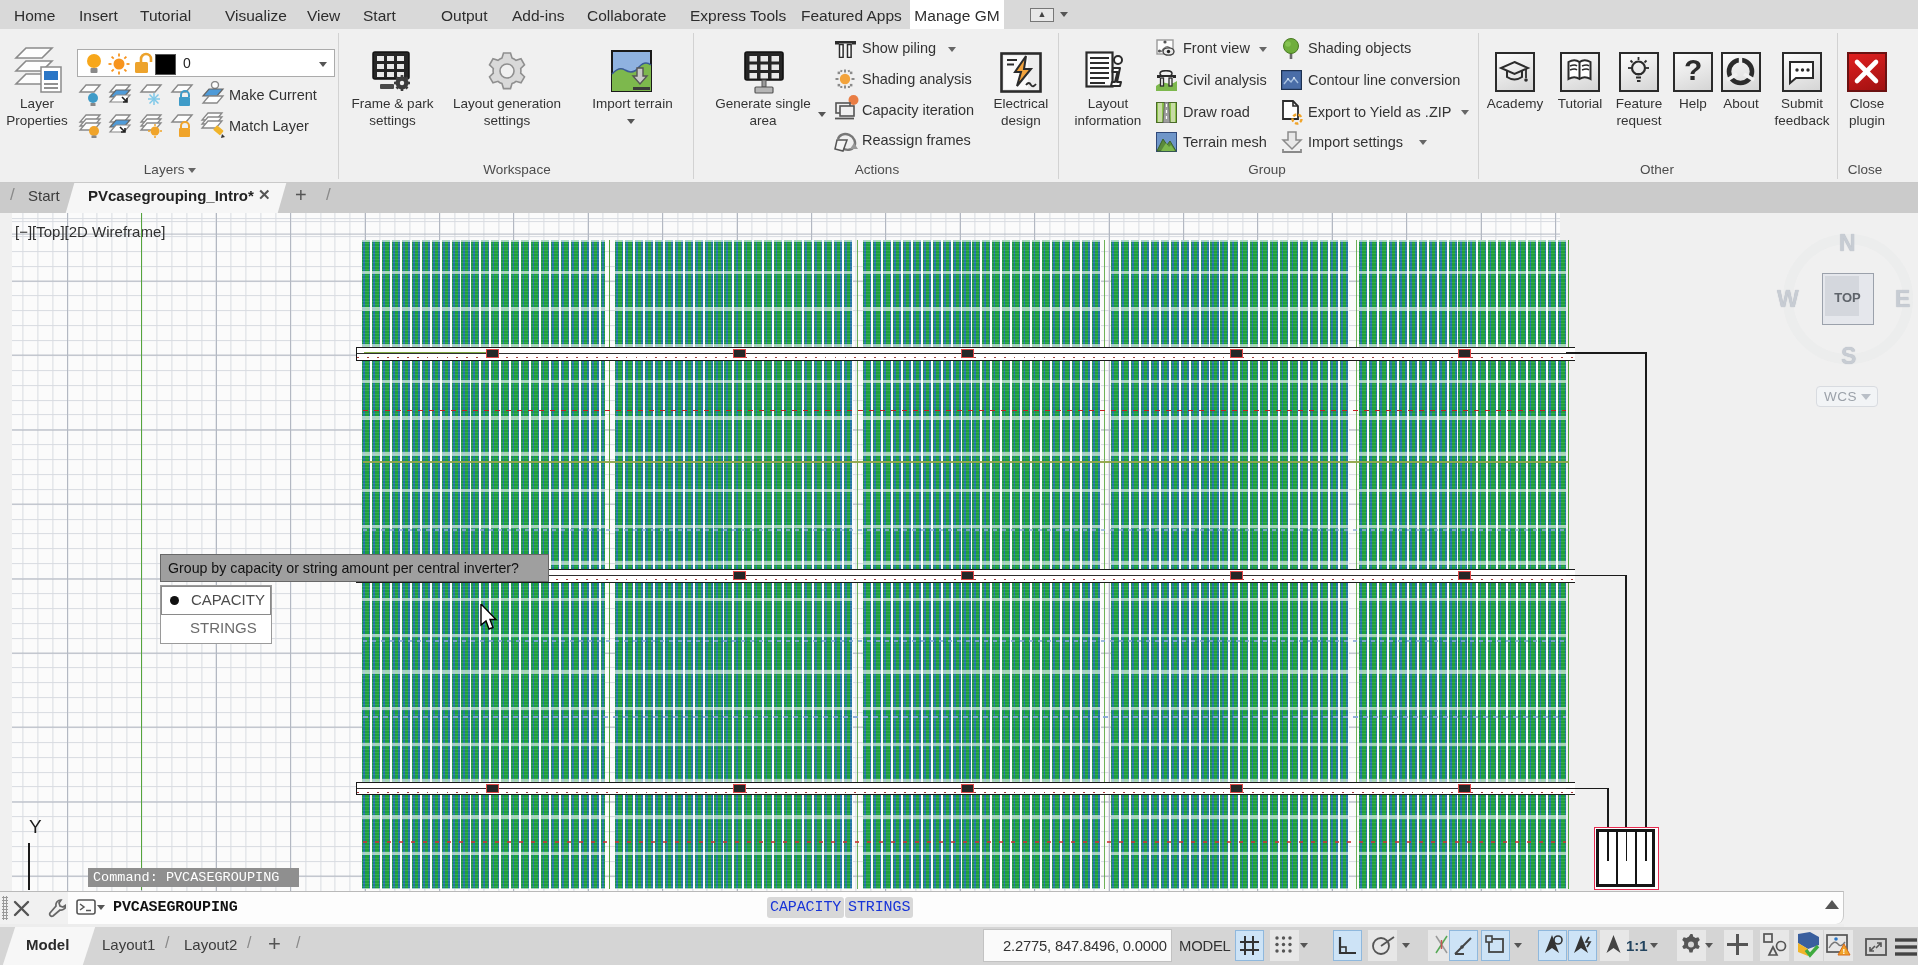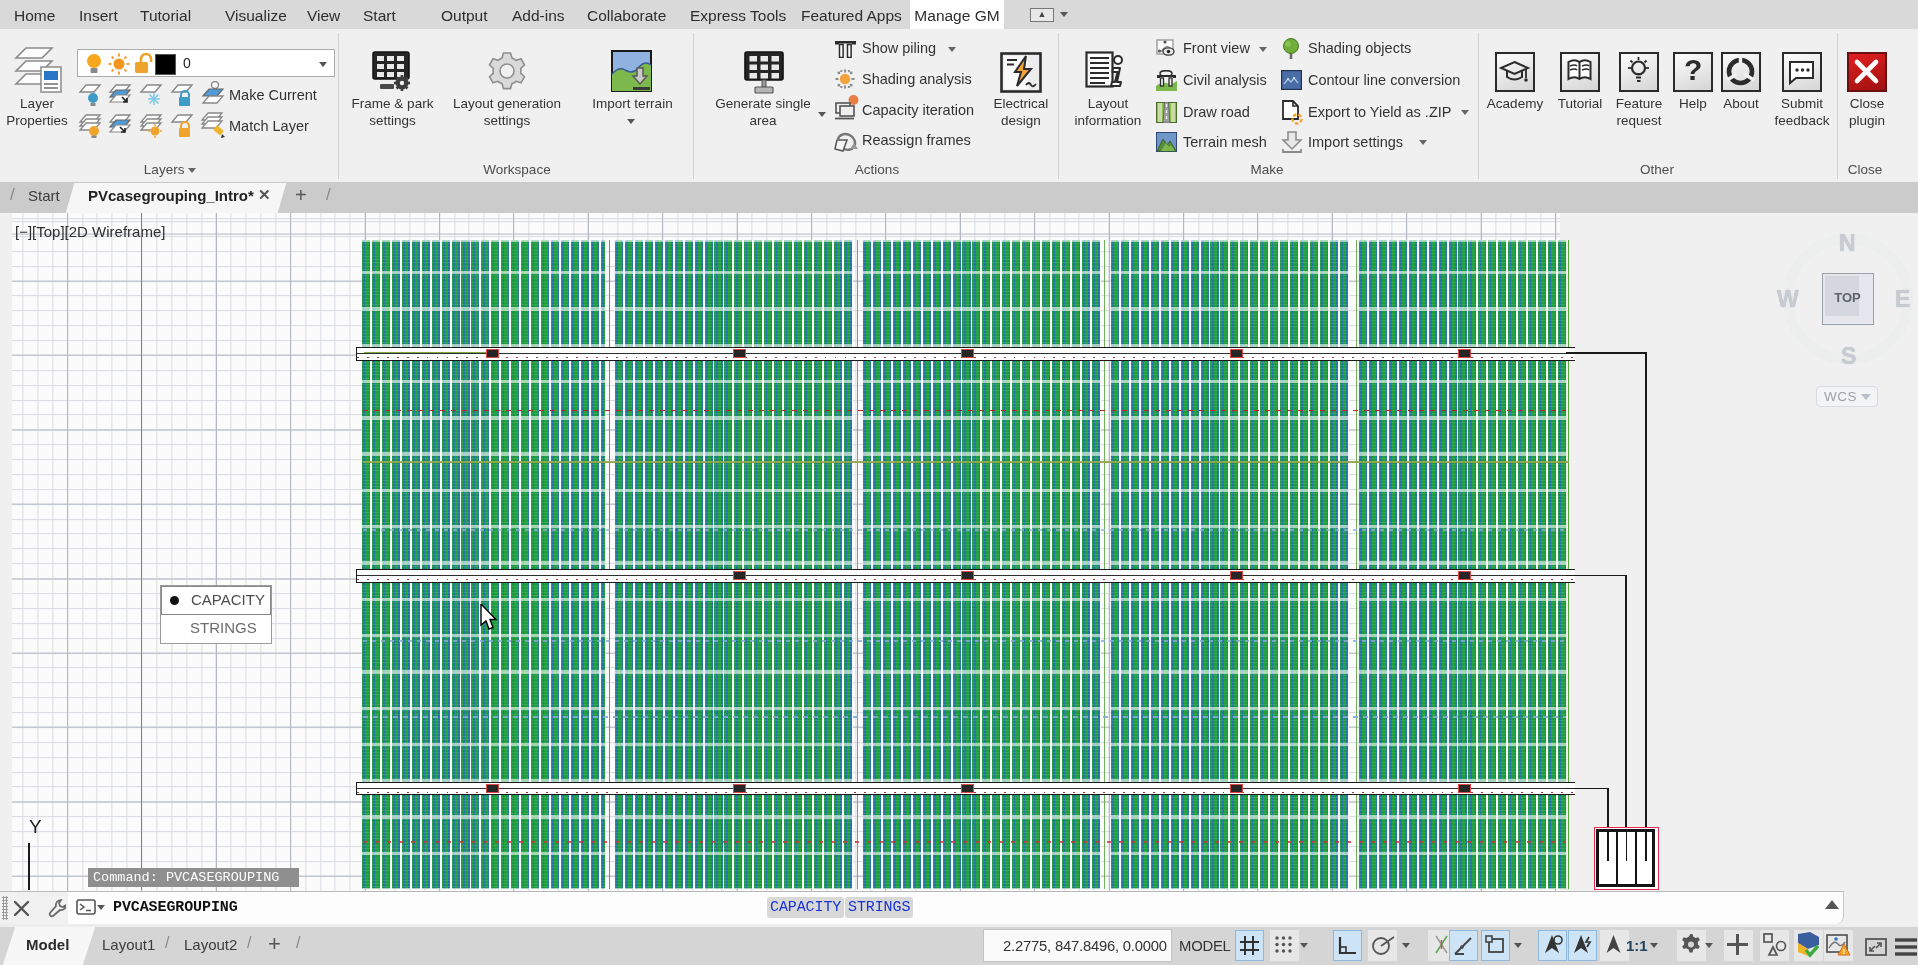--- a/index.html
+++ b/index.html
@@ -73,21 +73,21 @@
 
 <div id="ribbon">
 <div class="secdiv" style="left:338px;"></div>
 <div class="secdiv" style="left:693px;"></div>
 <div class="secdiv" style="left:1058px;"></div>
 <div class="secdiv" style="left:1478px;"></div>
 <div class="secdiv" style="left:1837px;"></div>
 <div class="seclabel" style="left:120px;width:100px;">Layers <span class="dropcar" style="border-top-color:#666;"></span></div>
 <div class="seclabel" style="left:467px;width:100px;">Workspace</div>
 <div class="seclabel" style="left:827px;width:100px;">Actions</div>
-<div class="seclabel" style="left:1217px;width:100px;">Make</div>
+<div class="seclabel" style="left:1217px;width:100px;">Group</div>
 <div class="seclabel" style="left:1607px;width:100px;">Other</div>
 <div class="seclabel" style="left:1815px;width:100px;">Close</div>
 <div class="abs" style="left:0;top:-29px;width:1918px;height:183px;">
 
 <svg class="abs" style="left:14px;top:47px;" width="48" height="46" viewBox="0 0 48 46">
 <g fill="#fdfdfd" stroke="#8a8a8a" stroke-width="1.6">
 <polygon points="12,1 38,1 28,11 2,11"></polygon>
 <polygon points="12,14 38,14 28,24 2,24"></polygon>
 <polygon points="12,27 38,27 28,37 2,37"></polygon>
 </g>
@@ -526,20 +526,23 @@
 <span class="abs" style="left:1829px;top:130px;font-size:23px;font-weight:bold;color:#c7ccd3;text-shadow:0 0 1px #a8aeb8;">S</span>
 <div class="abs" style="left:1810px;top:60px;width:52px;height:52px;background:rgba(228,230,235,0.92);border:1.5px solid #9ba1ab;">
 <div class="abs" style="left:2px;top:2px;width:34px;height:40px;background:rgba(208,211,218,0.8);"></div>
 <span class="abs" style="left:0;top:16px;width:49px;text-align:center;font-size:13px;font-weight:bold;color:#5f646b;">TOP</span>
 </div>
 <div class="abs" style="left:1804px;top:173px;width:62px;height:21px;background:rgba(241,243,246,0.95);border:1px solid #d8dbe0;border-radius:4px;">
 <span class="abs" style="left:7px;top:2px;font-size:13.5px;color:#9ba1a9;letter-spacing:.5px;">WCS</span>
 <span class="abs" style="left:44px;top:7px;width:0;height:0;border-left:5px solid transparent;border-right:5px solid transparent;border-top:6px solid #b9bfc7;"></span>
 </div>
 
+<div class="abs" style="left:148px;top:341px;width:389px;height:28px;background:#9f9f9f;border:1px solid #686868;">
+<span class="abs" style="left:7px;top:5px;font-size:14.2px;white-space:nowrap;color:#111;">Group by capacity or string amount per central inverter?</span>
+</div>
 
 <div class="abs" style="left:148px;top:372px;width:112px;height:59px;background:#fff;border:1px solid #9a9a9a;">
 <div class="abs" style="left:0px;top:0px;width:110px;height:29px;border:1px solid #8a8a8a;"></div>
 <div class="abs" style="left:9px;top:10px;width:9px;height:9px;border-radius:50%;background:#111;"></div>
 <span class="abs" style="left:30px;top:5px;font-size:15px;color:#4c4c4c;">CAPACITY</span>
 <span class="abs" style="left:29px;top:33px;font-size:15px;color:#6b6b6b;">STRINGS</span>
 </div>
 
 <div class="abs" style="left:76px;top:655px;width:211px;height:19px;background:#8f8f8f;">
 <span class="abs mono" style="left:5px;top:2px;font-size:13.5px;color:#fff;">Command: PVCASEGROUPING</span>

